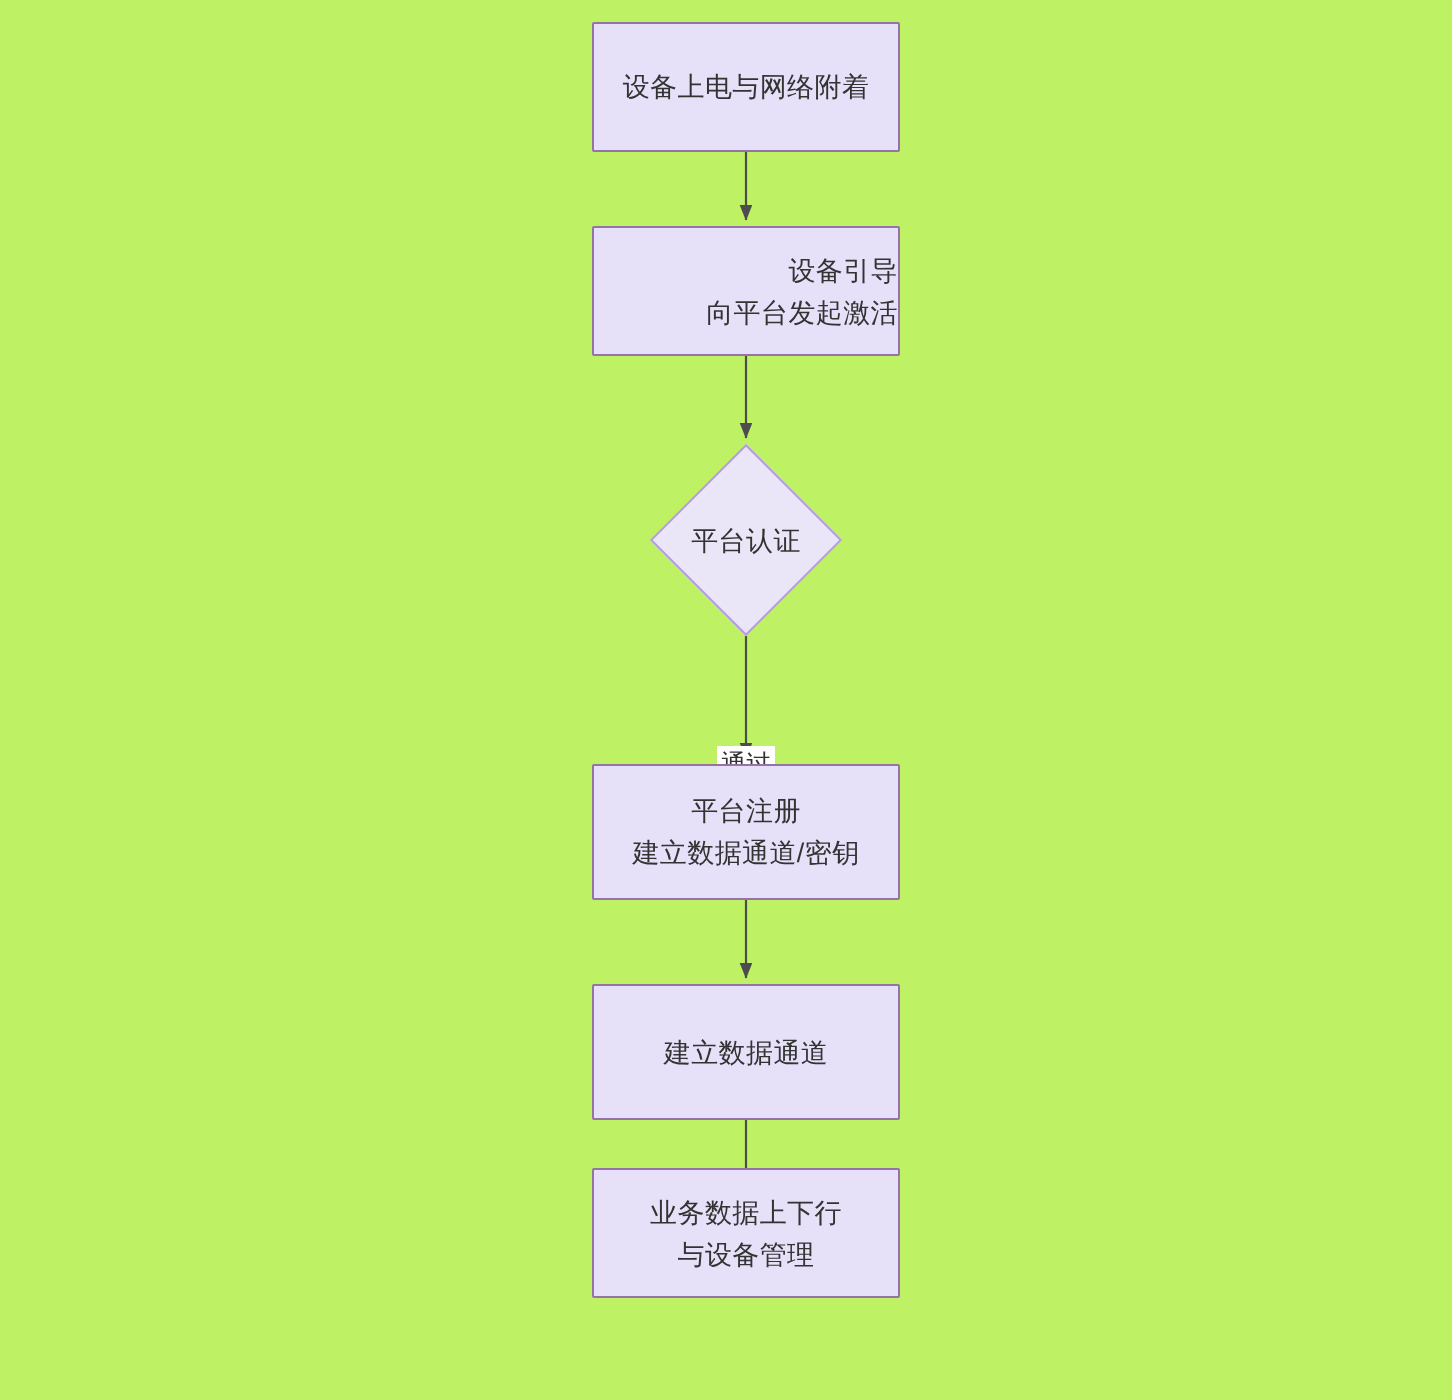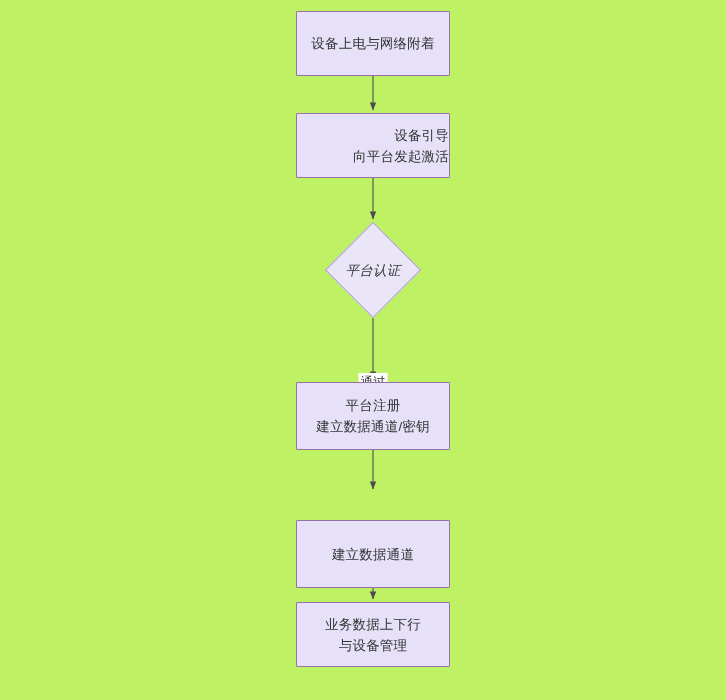--- a/index.html
+++ b/index.html
@@ -49,21 +49,20 @@
 
   .node .line {
     display: block;
     white-space: nowrap;
   }
 
   
   .node.decision {
     background: transparent;
     border: none;
-    font-style: italic;
   }
   .diamond-shape {
     position: absolute;
     left: 50%;
     top: 50%;
     width: 68px;
     height: 68px;
     margin-left: -34px;
     margin-top: -34px;
     background: #eae6f8;
@@ -125,22 +124,22 @@
     <span class="diamond-label">平台认证</span>
   </div>
 
   <div class="edge-label" style="left:373px; top:352px;margin-top:30px;">通过</div>
 
   <div class="node process" style="left:296px; top:382px; width:154px; height:68px;align-items:center;">
     <span class="line">平台注册</span>
     <span class="line">建立数据通道/密钥</span>
   </div>
 
-  <div class="node process" style="left:296px; top:492px; width:154px; height:68px;margin-top:28px;">
+  <div class="node process" style="left:296px; top:492px; width:154px; height:68px;">
     <span class="line">建立数据通道</span>
   </div>
 
-  <div class="node process" style="left:296px; top:602px; width:154px; height:65px;">
+  <div class="node process" style="left:296px; top:584px; width:154px; height:65px;">
     <span class="line">业务数据上下行</span>
     <span class="line">与设备管理</span>
   </div>
 
 </div>
 
 </body></html>

